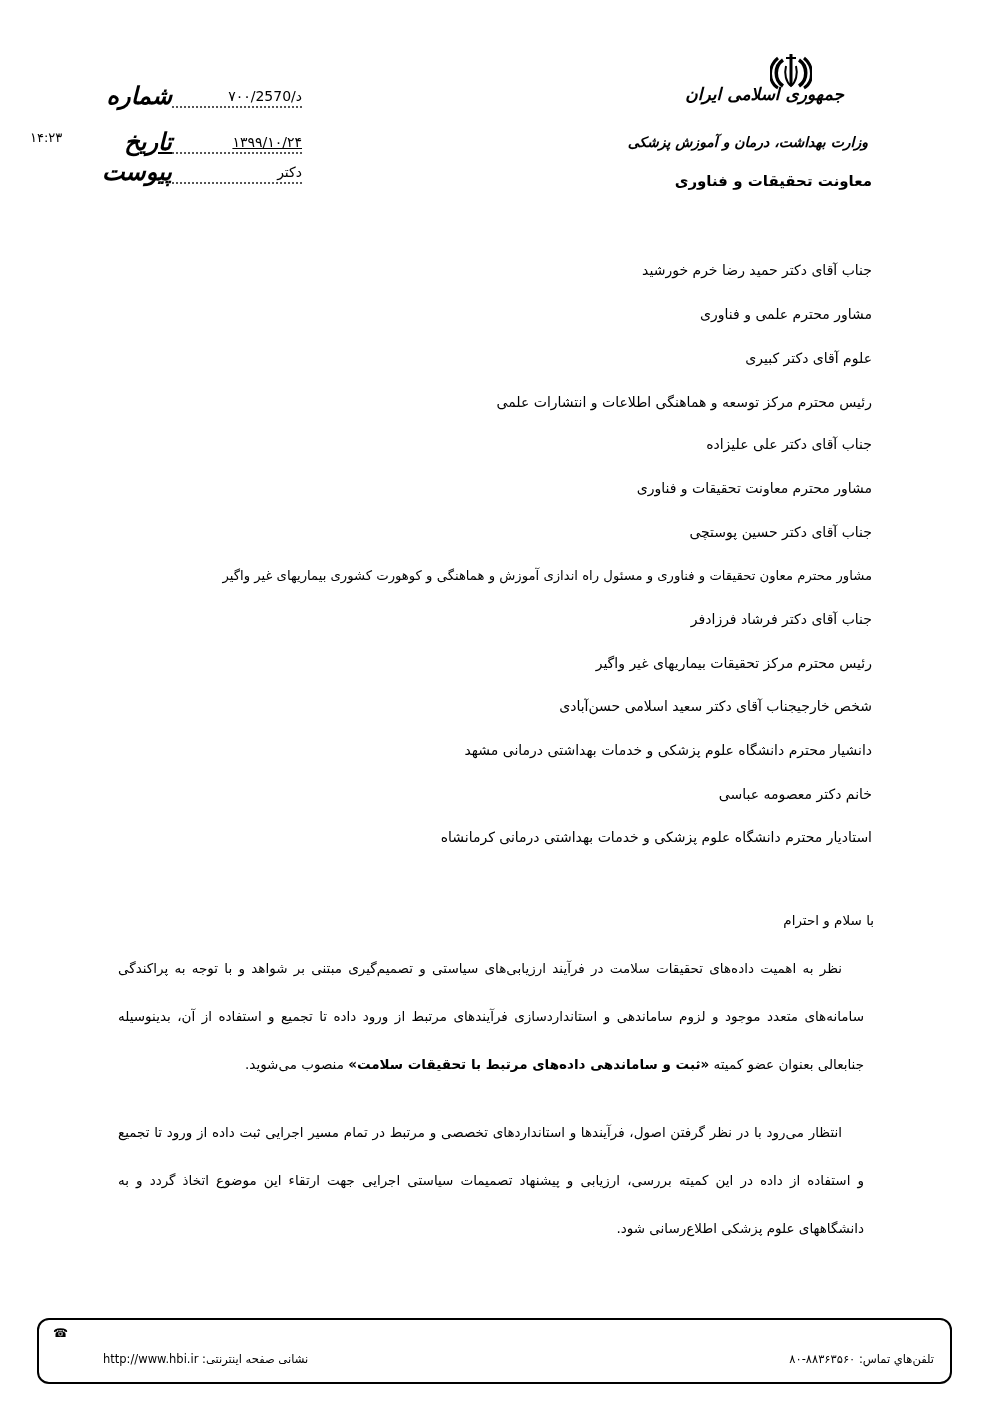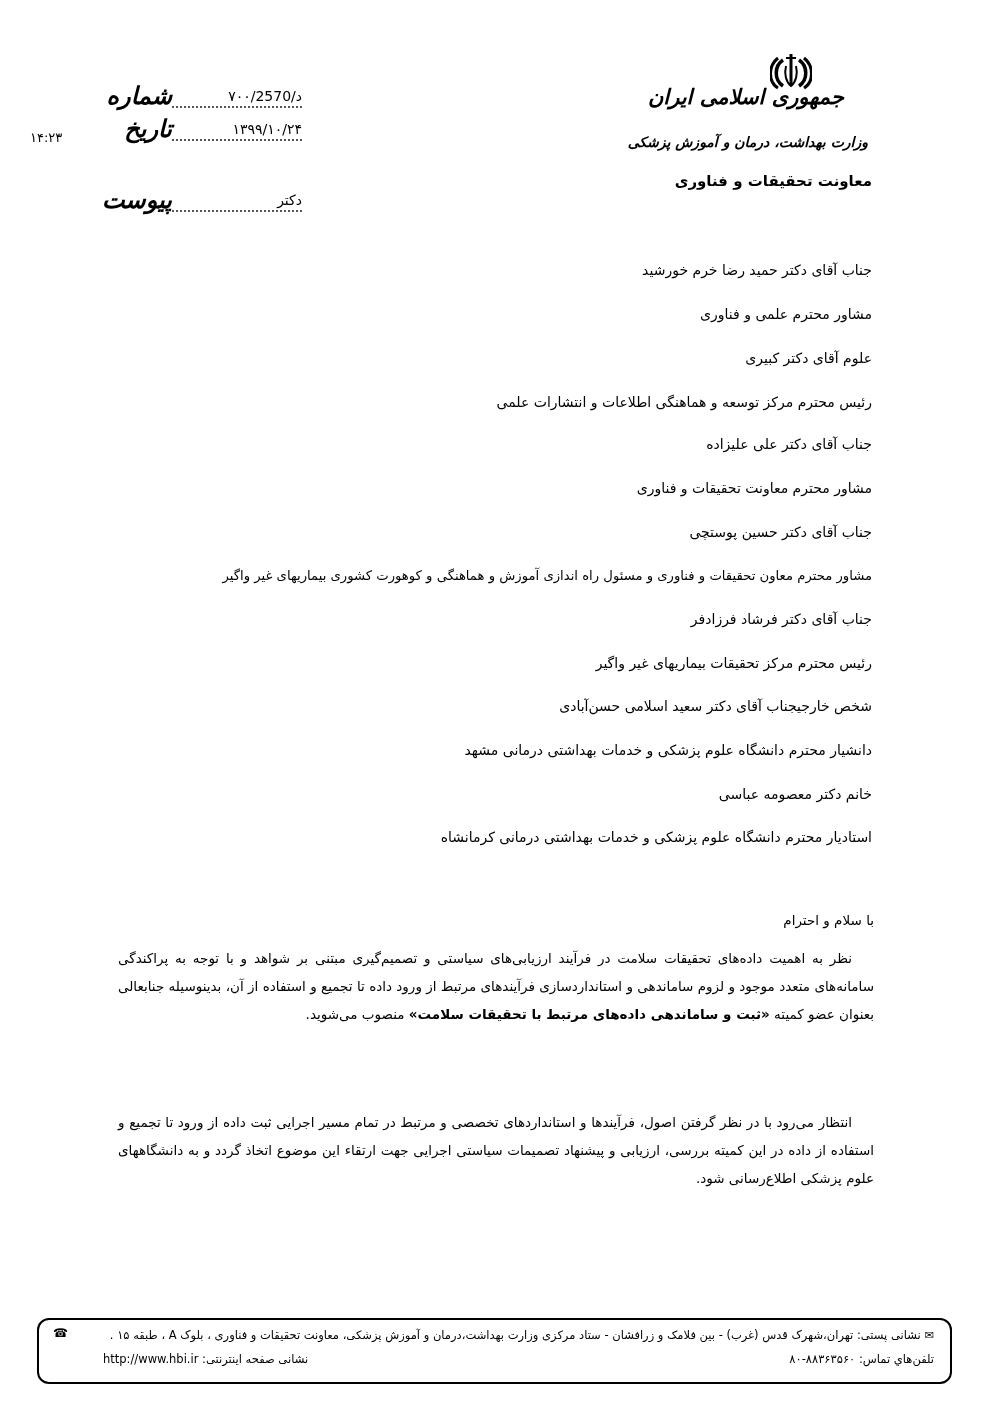--- a/index.html
+++ b/index.html
@@ -4,40 +4,40 @@
 <style>
   html, body { margin: 0; padding: 0; background: #ffffff; }
   body { width: 992px; height: 1403px; position: relative; overflow: hidden;
          font-family: "DejaVu Sans", sans-serif; color: #000; }
   .abs { position: absolute; }
   .rtl { direction: rtl; text-align: right; }
 
   
   #emblem { left: 770px; top: 52px; width: 42px; height: 38px; }
   #republic { right: 148px; top: 84px; font-family: "DejaVu Serif", serif; font-style: italic;
-              font-size: 21px; font-weight: bold; white-space: nowrap; }
+              font-size: 17px; font-weight: bold; white-space: nowrap; }
   #ministry { right: 124px; top: 134px; font-family: "DejaVu Serif", serif; font-style: italic;
               font-size: 14px; font-weight: bold; white-space: nowrap; }
   #deputy { right: 120px; top: 172px; font-size: 15px; font-weight: bold; white-space: nowrap; text-align: right; }
 
   
   .meta-row { right: 690px; white-space: nowrap; display: flex; flex-direction: row-reverse; align-items: flex-end; }
   .meta-label { font-family: "DejaVu Serif", serif; font-style: italic; font-weight: bold; font-size: 24px; line-height: 24px; }
   .meta-value { font-size: 14px; margin-right: 0; padding-bottom: 2px; min-width: 130px; text-align: right;
                 border-bottom: 2px dotted #555; line-height: 16px; }
   #row-number { top: 84px; }
-  #row-date { top: 117px; }
-  #row-attach { top: 160px; margin-top: 28px; }
+  #row-date { top: 130px; text-decoration: underline; }
+  #row-attach { top: 160px; }
   #time { left: 30px; top: 130px; font-size: 13px; }
 
   
   .recipient { right: 120px; font-size: 14px; font-weight: normal; white-space: nowrap; }
 
   
-  .body-text { right: 118px; left: 118px; font-size: 13.5px; line-height: 28px; text-align: justify; text-align-last: right; }
+  .body-text { right: 128px; left: 118px; font-size: 13.5px; line-height: 48px; text-align: justify; text-align-last: right; }
   #greeting { right: 118px; top: 912px; font-size: 13.5px; white-space: nowrap; }
   #para1 { top: 944px; }
   #para2 { top: 1108px; }
   .indent { display: inline-block; width: 22px; }
   .bold { font-weight: bold; }
 
   
   #footer { left: 37px; top: 1318px; width: 915px; height: 66px; border: 2.5px solid #000; border-radius: 12px; box-sizing: border-box; }
   .foot { font-size: 11.5px; white-space: nowrap; }
   #foot-address { right: 16px; top: 8px; }
@@ -88,17 +88,16 @@
 <div class="abs recipient rtl" style="top:698px">شخص خارجیجناب آقای دکتر سعید اسلامی حسن‌آبادی</div>
 <div class="abs recipient rtl" style="top:742px">دانشیار محترم دانشگاه علوم پزشکی و خدمات بهداشتی درمانی مشهد</div>
 <div class="abs recipient rtl" style="top:786px">خانم دکتر معصومه عباسی</div>
 <div class="abs recipient rtl" style="top:829px">استادیار محترم دانشگاه علوم پزشکی و خدمات بهداشتی درمانی کرمانشاه</div>
 
 <div id="greeting" class="abs rtl">با سلام و احترام</div>
 <div id="para1" class="abs body-text rtl"><span class="indent"></span><span>نظر به اهمیت داده‌های تحقیقات سلامت در فرآیند ارزیابی‌های سیاستی و تصمیم‌گیری مبتنی بر شواهد و با توجه به پراکندگی سامانه‌های متعدد موجود و لزوم ساماندهی و استانداردسازی فرآیندهای مرتبط از ورود داده تا تجمیع و استفاده از آن، بدینوسیله جنابعالی بعنوان عضو کمیته </span><span class="bold">«ثبت و ساماندهی داده‌های  مرتبط با تحقیقات سلامت»</span><span> منصوب می‌شوید.</span></div>
 <div id="para2" class="abs body-text rtl"><span class="indent"></span><span>انتظار می‌رود با در نظر گرفتن اصول، فرآیندها و استانداردهای تخصصی و مرتبط در تمام مسیر اجرایی ثبت داده از ورود تا تجمیع و استفاده از داده در این کمیته بررسی، ارزیابی و پیشنهاد تصمیمات سیاستی اجرایی جهت ارتقاء این موضوع اتخاذ گردد و به دانشگاههای علوم پزشکی اطلاع‌رسانی شود.</span></div>
 
 <div id="footer" class="abs">
-  <div id="foot-address" class="abs foot rtl">✉ نشانی پستی: تهران،شهرک قدس (غرب) - بین فلامک و زرافشان - ستاد مرکزی وزارت بهداشت،درمان و آموزش پزشکی، معاونت تحقیقات و فناوری ، بلوک A ، طبقه ۱۵ .</div>
   <div id="foot-phone-icon" class="abs foot">☎</div>
   <div id="foot-phone" class="abs foot rtl">تلفن‌هاي تماس:  ۸۸۳۶۳۵۶۰-۸۰</div>
   <div id="foot-web" class="abs foot">نشانی صفحه اینترنتی: http://www.hbi.ir</div>
 </div>
 
 </body></html>

